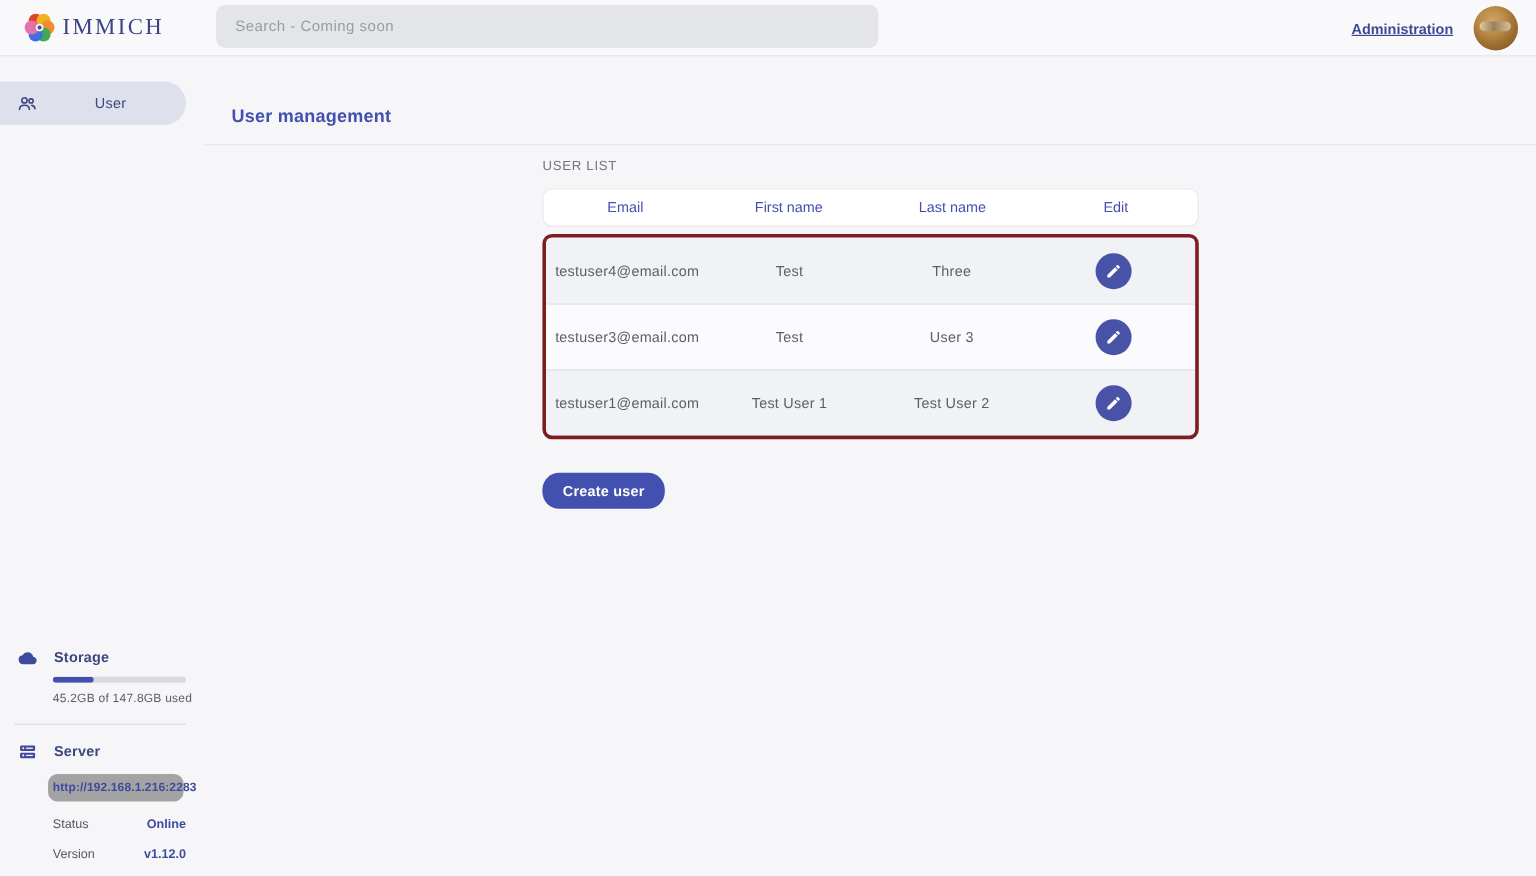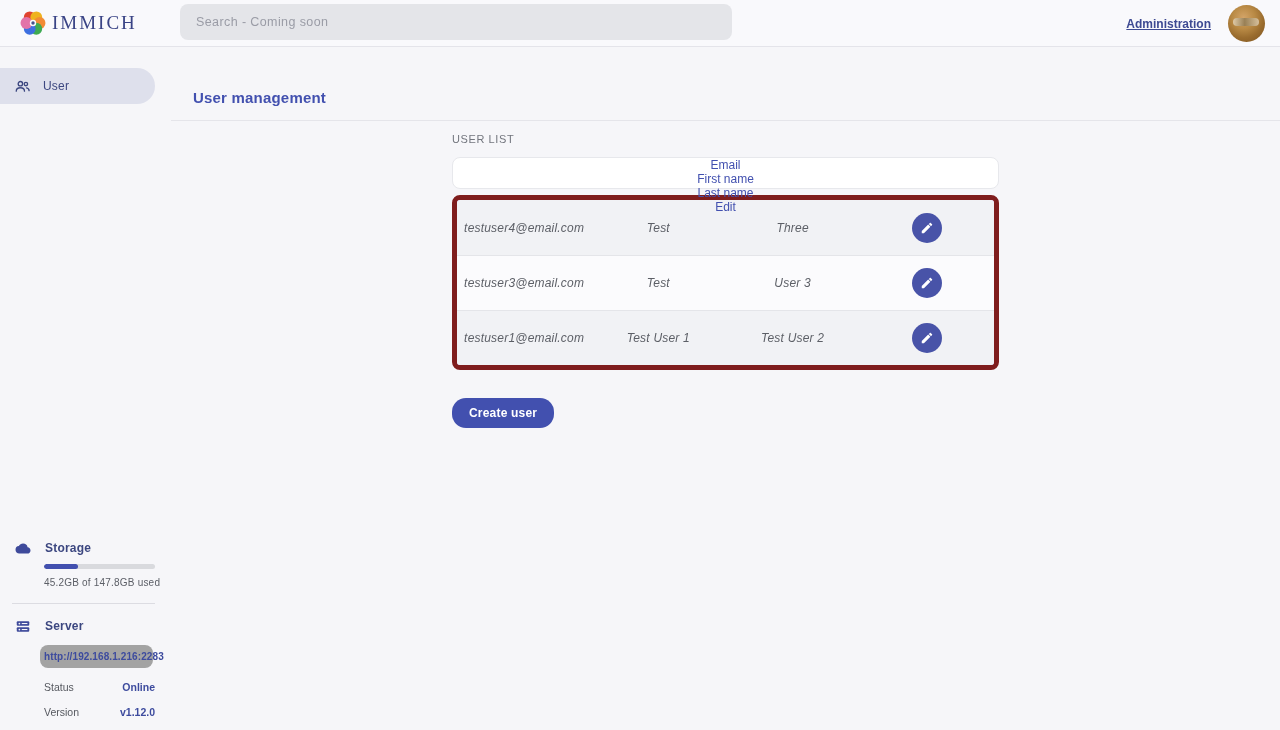--- a/index.html
+++ b/index.html
@@ -95,20 +95,21 @@
     border-radius: 0 18px 18px 0;
     display: flex; align-items: center;
     padding-left: 14px; gap: 12px;
     cursor: pointer;
   }
   .side-item .icon { width: 17px; height: 17px; display: block; }
   .side-item-label {
     font-size: 12px;
     color: #3c4780;
     letter-spacing: 0.2px;
+    margin-left: 36px;
   }
   .sidebar-bottom {
     position: absolute;
     left: 0; right: 0; bottom: 12px;
   }
   .block-head {
     display: flex; align-items: flex-start;
     padding-left: 14px; gap: 13px;
     margin-bottom: 8px;
   }
@@ -185,36 +186,34 @@
   }
   .table-wrap { width: 547px; }
   .table-header {
     margin-top: 12px;
     height: 32px;
     background: #ffffff;
     border: 1px solid #e7e8ec;
     border-radius: 8px;
     display: flex;
     align-items: center;
-    flex-direction: column;
   }
   .table-header .th {
     flex: 1;
     text-align: center;
     font-size: 12px;
     font-weight: 500;
     color: var(--primary);
   }
   .table-body {
     margin-top: 6px;
-    border: 5px solid #7f1d1d;
+    border: 3px solid #7f1d1d;
     border-radius: 8px;
     overflow: hidden;
     background: #c4b5fd;
-    font-style: italic;
   }
   .table-row {
     height: 55px;
     display: flex;
     align-items: center;
   }
   .table-row:nth-child(odd) { background: #f1f2f5; }
   .table-row:nth-child(even) { background: #fbfbfd; }
   .table-row + .table-row { border-top: 1px solid #e4e5e9; }
   .table-row .cell {

